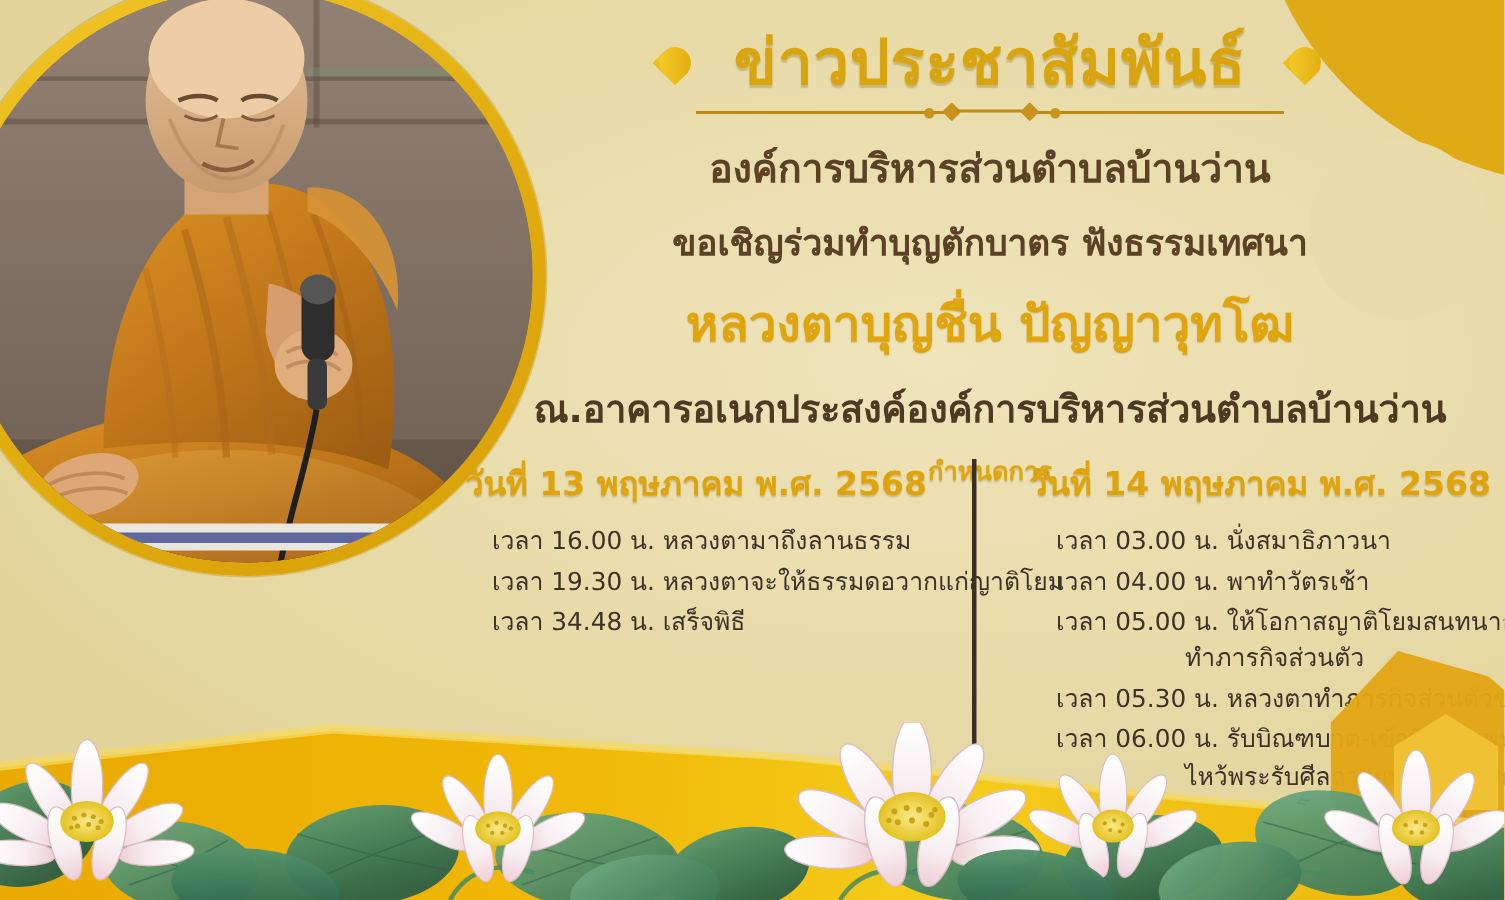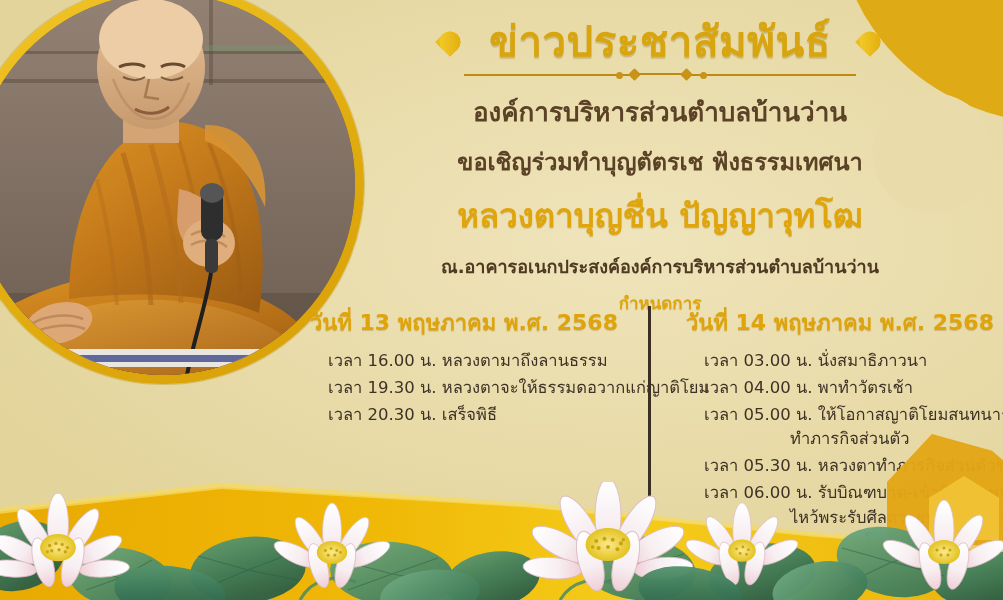--- a/index.html
+++ b/index.html
@@ -109,21 +109,21 @@
   }
   .divider .rnd.a{left:152px;}
   .divider .rnd.b{left:236px;}
 
   .sub1{font-size:26px;font-weight:700;color:#5b4226;margin:0 0 11px;}
   .sub2{font-size:23.5px;font-weight:700;color:#5b4226;margin:0 0 9px;}
   .monk-name{
     font-size:33px;font-weight:700;color:#e0a50c;margin:0 0 10px;
     text-shadow:0 1px 1px rgba(120,85,0,.25);
   }
-  .venue{font-size:18px;font-weight:700;color:#4e3a22;margin:0 0 8px;}
+  .venue{font-size:25px;font-weight:700;color:#4e3a22;margin:0 0 8px;}
   .agenda-word{font-size:17px;font-weight:700;color:#dfa60d;margin:0;
     text-shadow:0 1px 1px rgba(120,85,0,.22);}
 
   
   .sched{position:absolute;left:300px;top:305px;width:690px;display:flex;}
   .col{position:relative;}
   .col.left{width:348px;padding-right:16px;}
   .col.right{width:342px;padding-left:22px;}
   .vrule{
     position:absolute;left:648px;top:306px;width:2.5px;height:190px;
@@ -240,35 +240,35 @@
       <span class="ln l"></span>
         <span class="ln r"></span>
       <span class="rnd a"></span>
         <span class="dia a"></span>
       <span class="dotmid"></span>
       <span class="dia b"></span>
         <span class="rnd b"></span>
     </div>
 
     <p class="sub1">องค์การบริหารส่วนตำบลบ้านว่าน</p>
-    <p class="sub2">ขอเชิญร่วมทำบุญตัตรเช ฟังธรรมเทศนา</p>
+    <p class="sub2">ขอเชิญร่วมทำบุญตักบาตร ฟังธรรมเทศนา</p>
     <p class="monk-name">หลวงตาบุญชื่น ปัญญาวุทโฒ</p>
     <p class="venue">ณ.อาคารอเนกประสงค์องค์การบริหารส่วนตำบลบ้านว่าน</p>
     <p class="agenda-word">กำหนดการ</p>
   </div>
 
   <div class="vrule"></div>
 
   <div class="sched">
 
     <div class="col left">
       <p class="day-head">วันที่ 13 พฤษภาคม พ.ศ. 2568</p>
       <p class="item">เวลา 16.00 น. หลวงตามาถึงลานธรรม</p>
       <p class="item">เวลา 19.30 น. หลวงตาจะให้ธรรมดอวากแก่ญาติโยม</p>
-      <p class="item">เวลา 20.30 น. เสร็จพิธี</p>
+      <p class="item">เวลา 34.48 น. เสร็จพิธี</p>
     </div>
 
     <div class="col right">
       <p class="day-head">วันที่ 14 พฤษภาคม พ.ศ. 2568</p>
       <p class="item">เวลา 03.00 น. นั่งสมาธิภาวนา</p>
       <p class="item">เวลา 04.00 น. พาทำวัตรเช้า</p>
       <p class="item">
         <span>เวลา 05.00 น. ให้โอกาสญาติโยมสนทนาธรรมและ</span>
         <span class="cont">ทำภารกิจส่วนตัว</span>
       </p>

